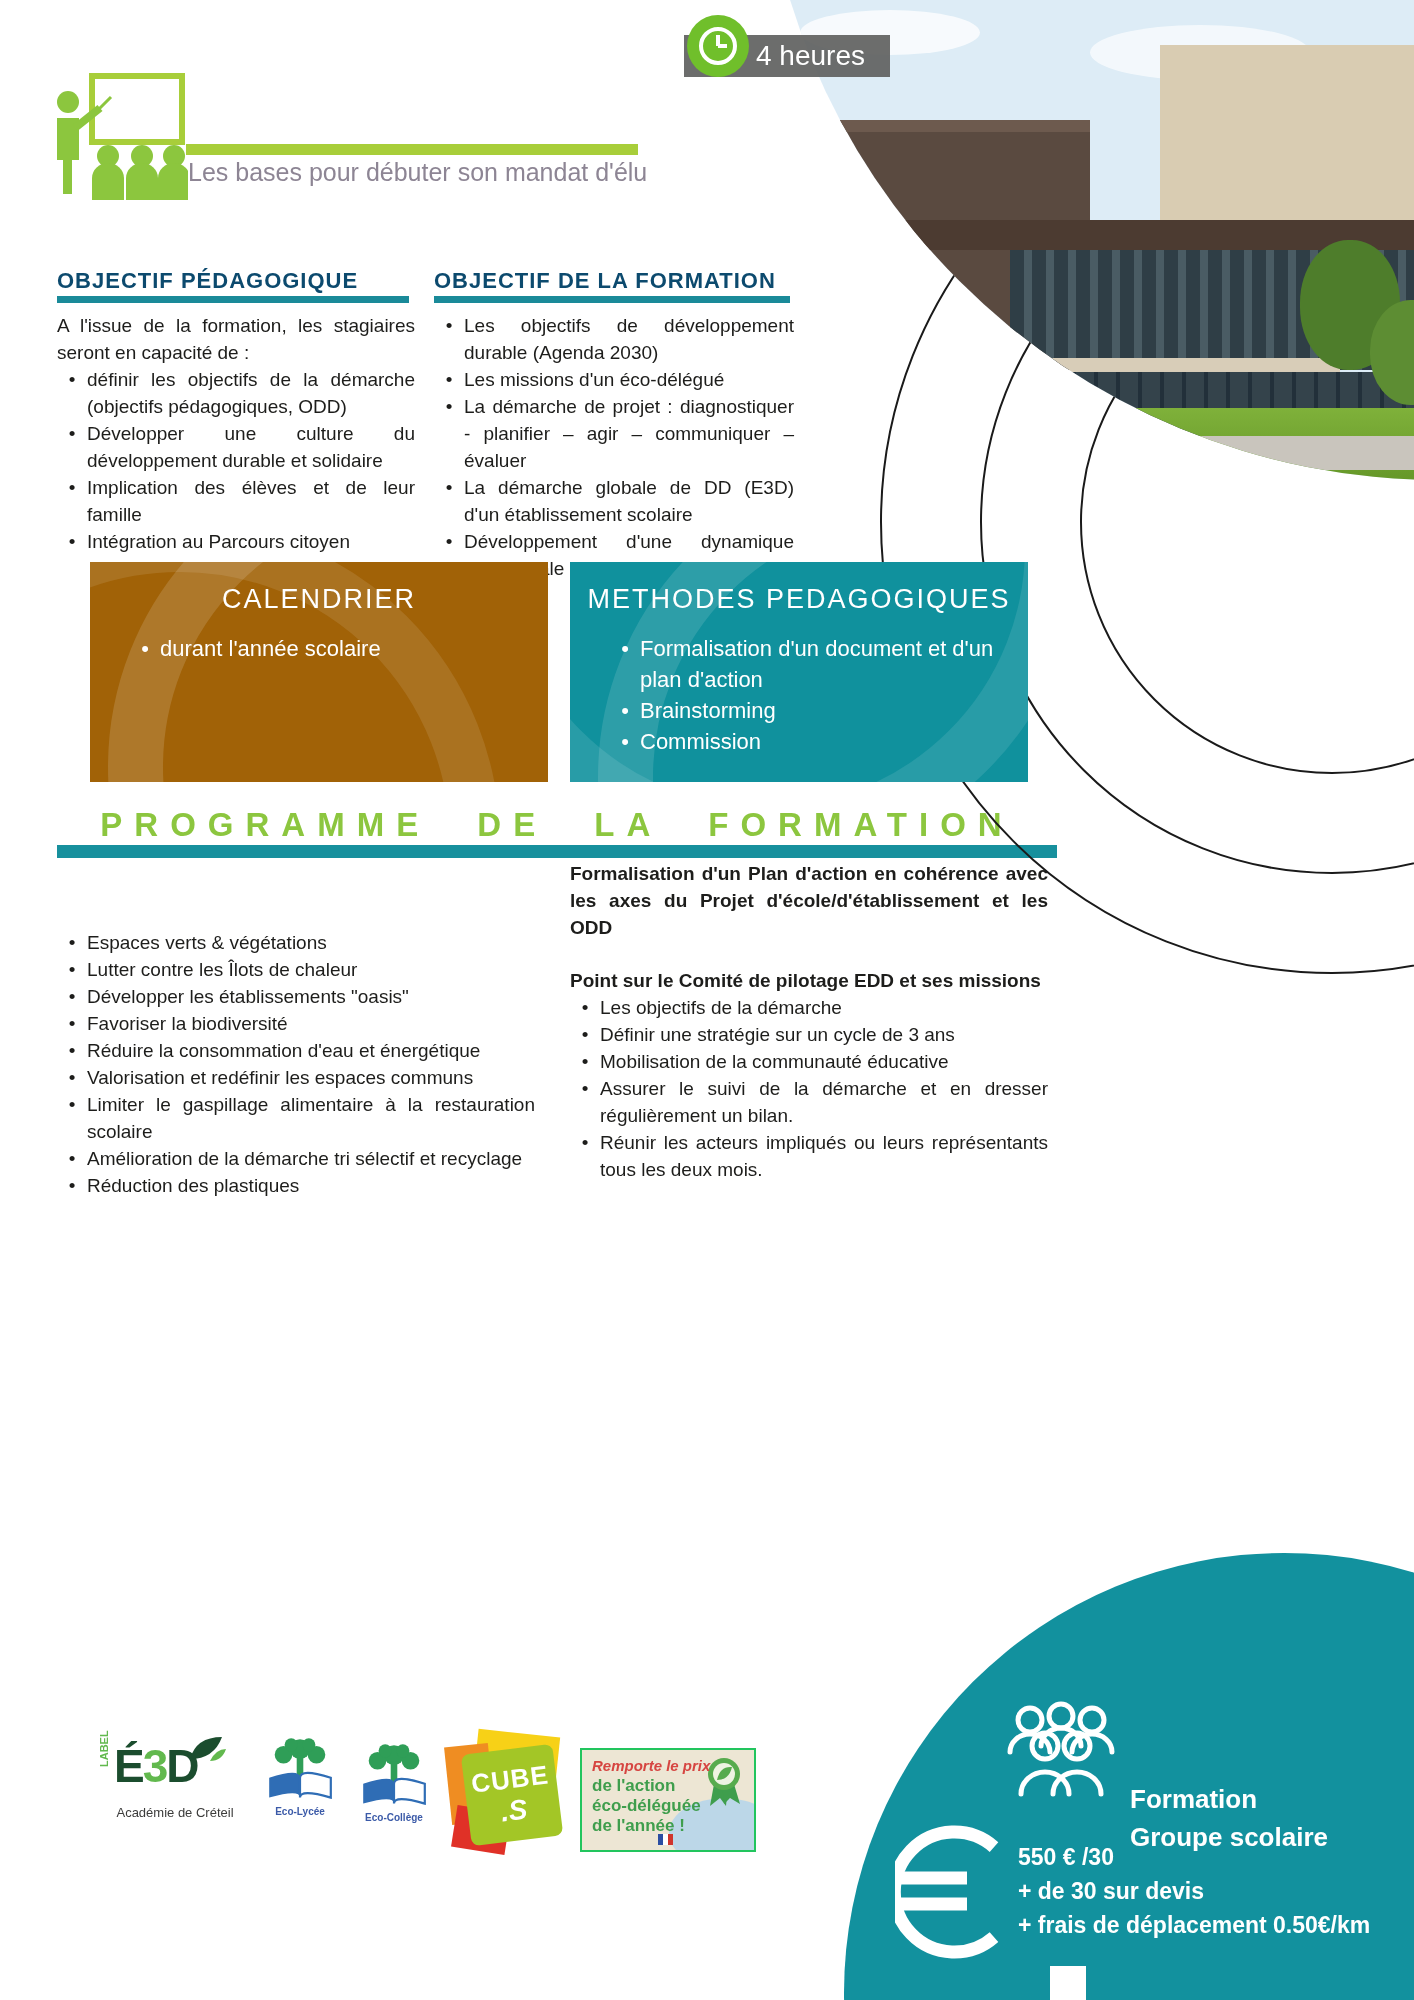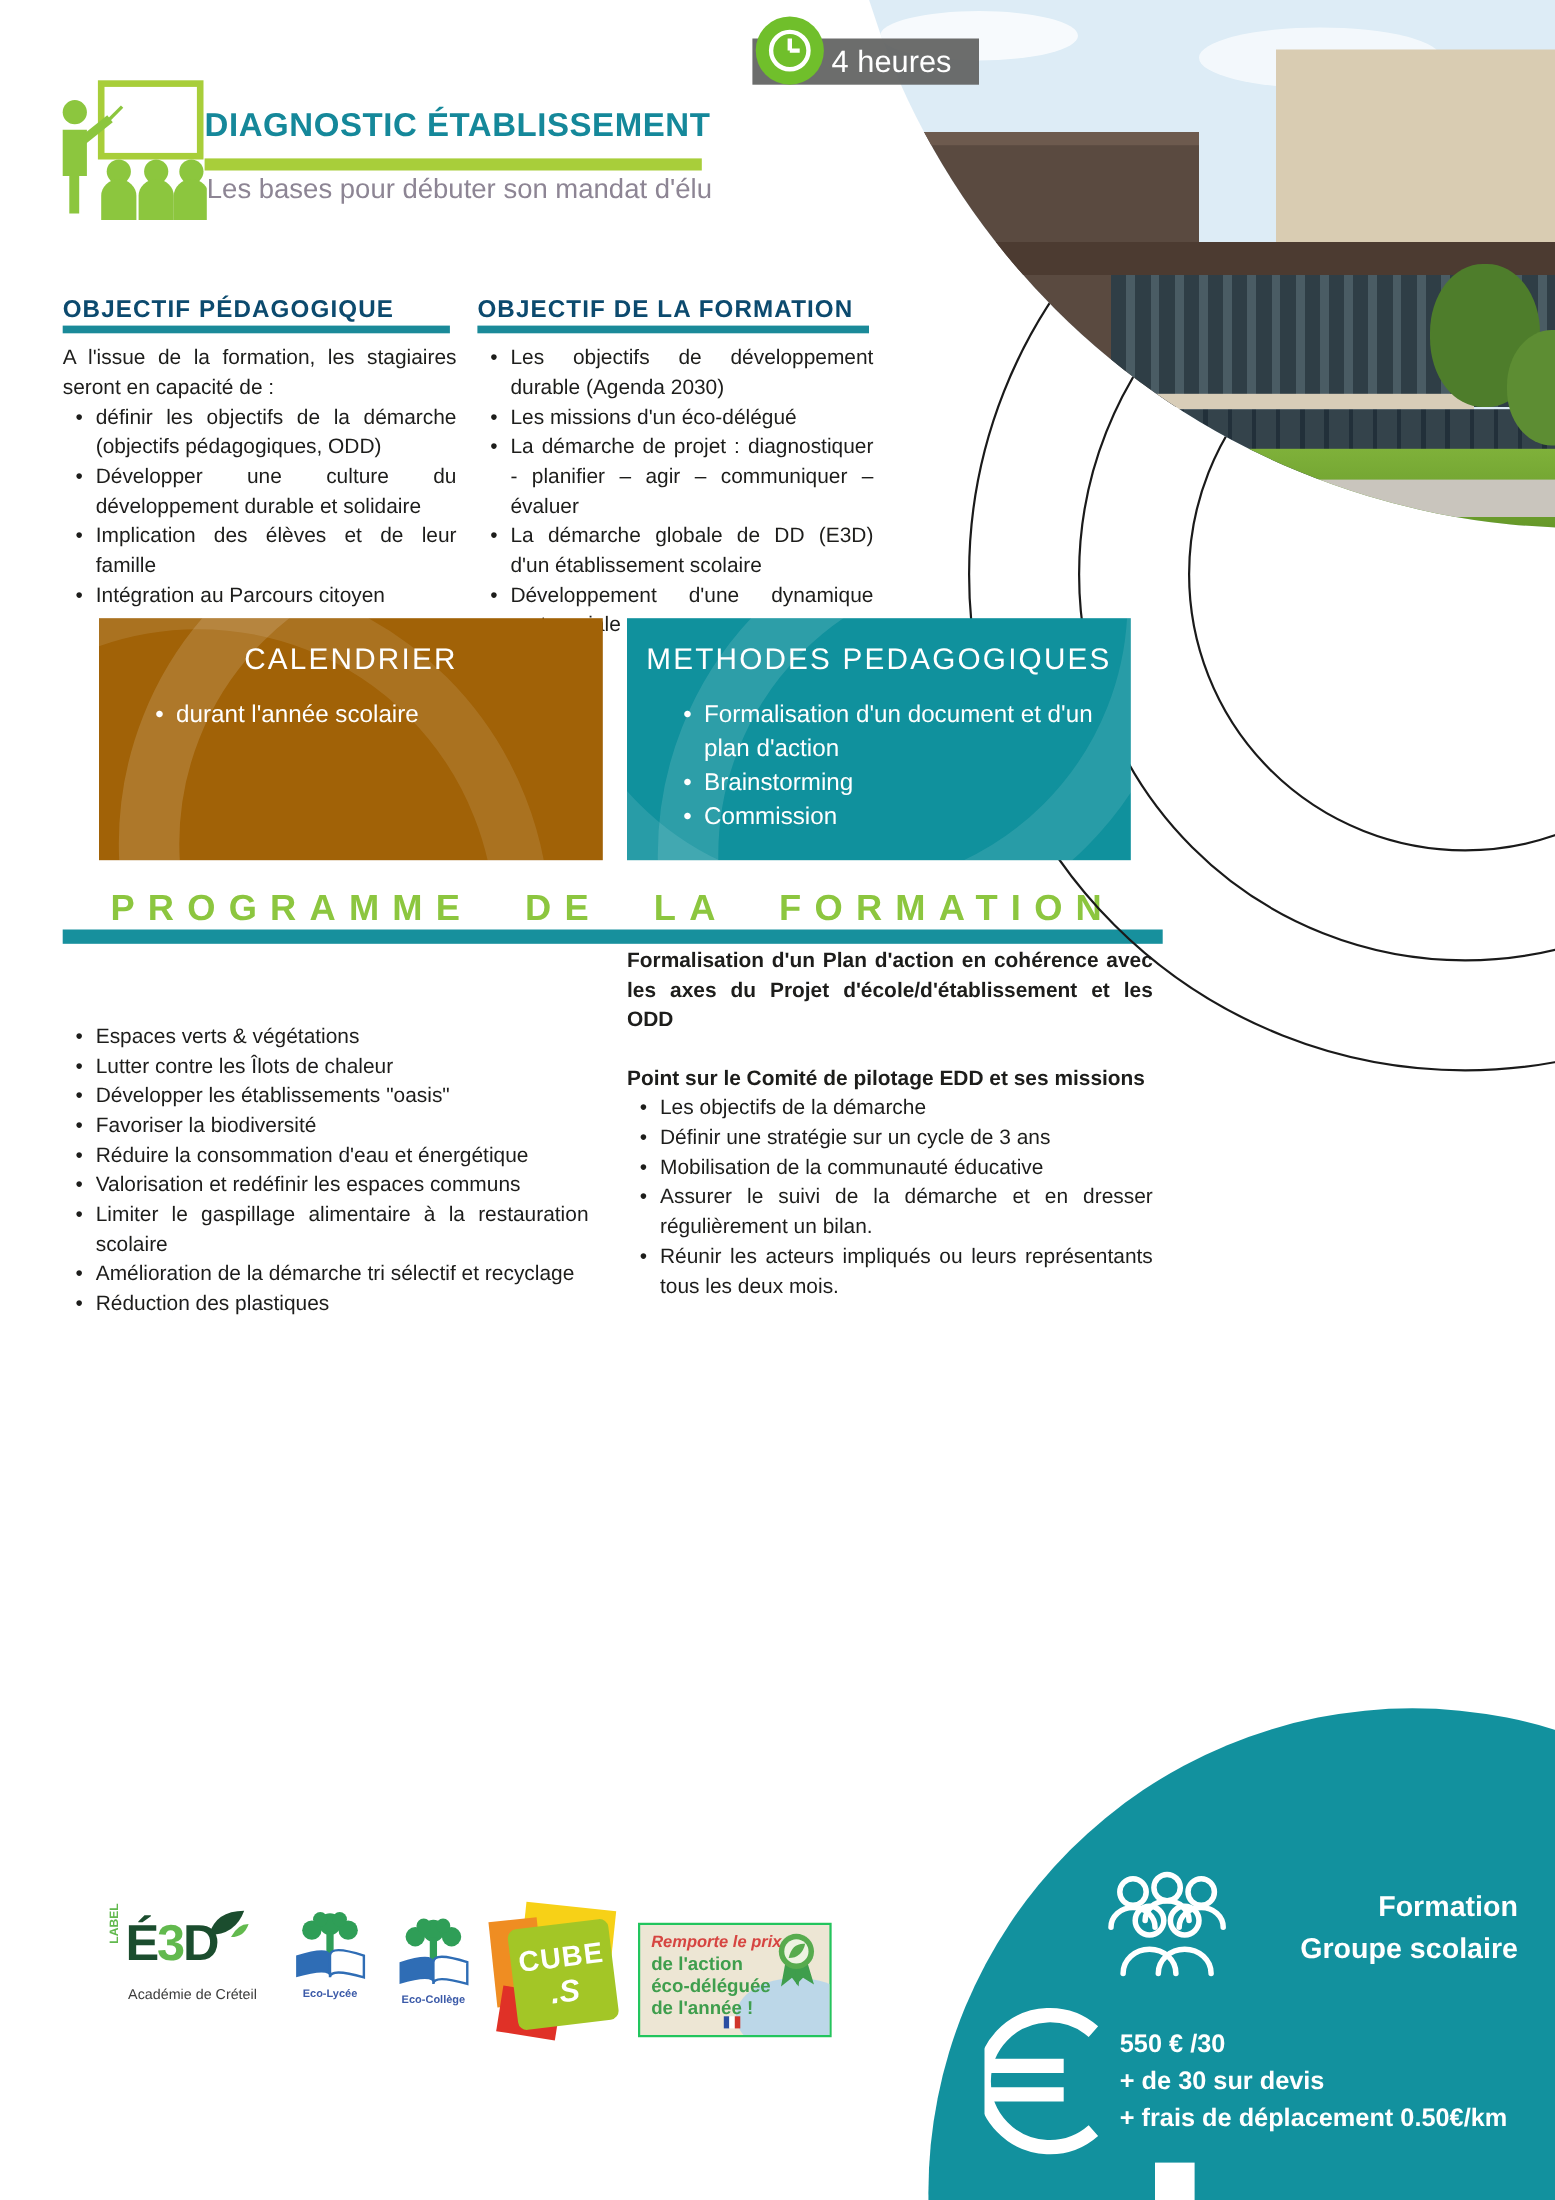--- a/index.html
+++ b/index.html
@@ -46,21 +46,21 @@
   .box-list{position:relative;color:#fff;font-size:22px;line-height:31px;margin-top:18px;}
 
   .prog-h{position:absolute;left:57px;top:806px;width:1000px;text-align:center;font-size:33px;font-weight:800;
           color:#8cc63f;letter-spacing:12px;word-spacing:26px;white-space:nowrap;}
   .prog-bar{position:absolute;left:57px;top:845px;width:1000px;height:13px;background:#17909d;}
 
   .bold{font-weight:bold;}
 
   
   .dome{position:absolute;left:844px;top:1553px;width:880px;height:880px;border-radius:50%;background:#12919e;z-index:4;}
-  .dome-label{position:absolute;left:1130px;top:1714px;width:250px;text-align:right;color:#fff;
+  .dome-label{position:absolute;left:1130px;top:1780px;width:250px;text-align:left;color:#fff;
               font-size:26px;font-weight:800;line-height:38px;z-index:5;}
   .price{position:absolute;left:1018px;top:1840px;color:#fff;font-size:23px;font-weight:800;line-height:34px;z-index:5;}
   .notch{position:absolute;left:1050px;top:1966px;width:36px;height:34px;background:#fff;z-index:6;}
 
   
   .caption{font-size:13px;color:#3c3c3b;text-align:center;}
   .eco-cap{font-size:10px;font-weight:800;color:#3b5aa8;text-align:center;}
   .e3d-row{font-size:46px;font-weight:800;line-height:46px;letter-spacing:-2px;}
   .cube-card{position:absolute;left:18px;top:16px;width:92px;height:92px;background:#a3c626;border-radius:8px;
              transform:rotate(-7deg);display:flex;flex-direction:column;align-items:center;justify-content:center;
@@ -113,21 +113,20 @@
     <g fill="#8cc63e">
       <circle cx="60" cy="86" r="11"></circle>
         <path d="M44 130 v-22 a16 15 0 0 1 32 0 v22 z"></path>
       <circle cx="94" cy="86" r="11"></circle>
         <path d="M78 130 v-22 a16 15 0 0 1 32 0 v22 z"></path>
       <circle cx="126" cy="86" r="11"></circle>
         <path d="M110 130 v-22 a16 15 0 0 1 32 0 v22 z"></path>
     </g>
   </svg>
 
-  <div class="h-title">DIAGNOSTIC ÉTABLISSEMENT</div>
   <div class="h-bar"></div>
   <div class="h-sub">Les bases pour débuter son mandat d'élu</div>
 
   <div class="sec-h" style="left:57px;top:268px;">OBJECTIF PÉDAGOGIQUE</div>
   <div class="sec-u" style="left:57px;top:296px;width:352px;"></div>
   <div class="sec-h" style="left:434px;top:268px;">OBJECTIF DE LA FORMATION</div>
   <div class="sec-u" style="left:434px;top:296px;width:356px;"></div>
 
   <div class="body-col" style="left:57px;top:312px;width:358px;">
     <div>A l'issue de la formation, les stagiaires seront en capacité de :</div>

